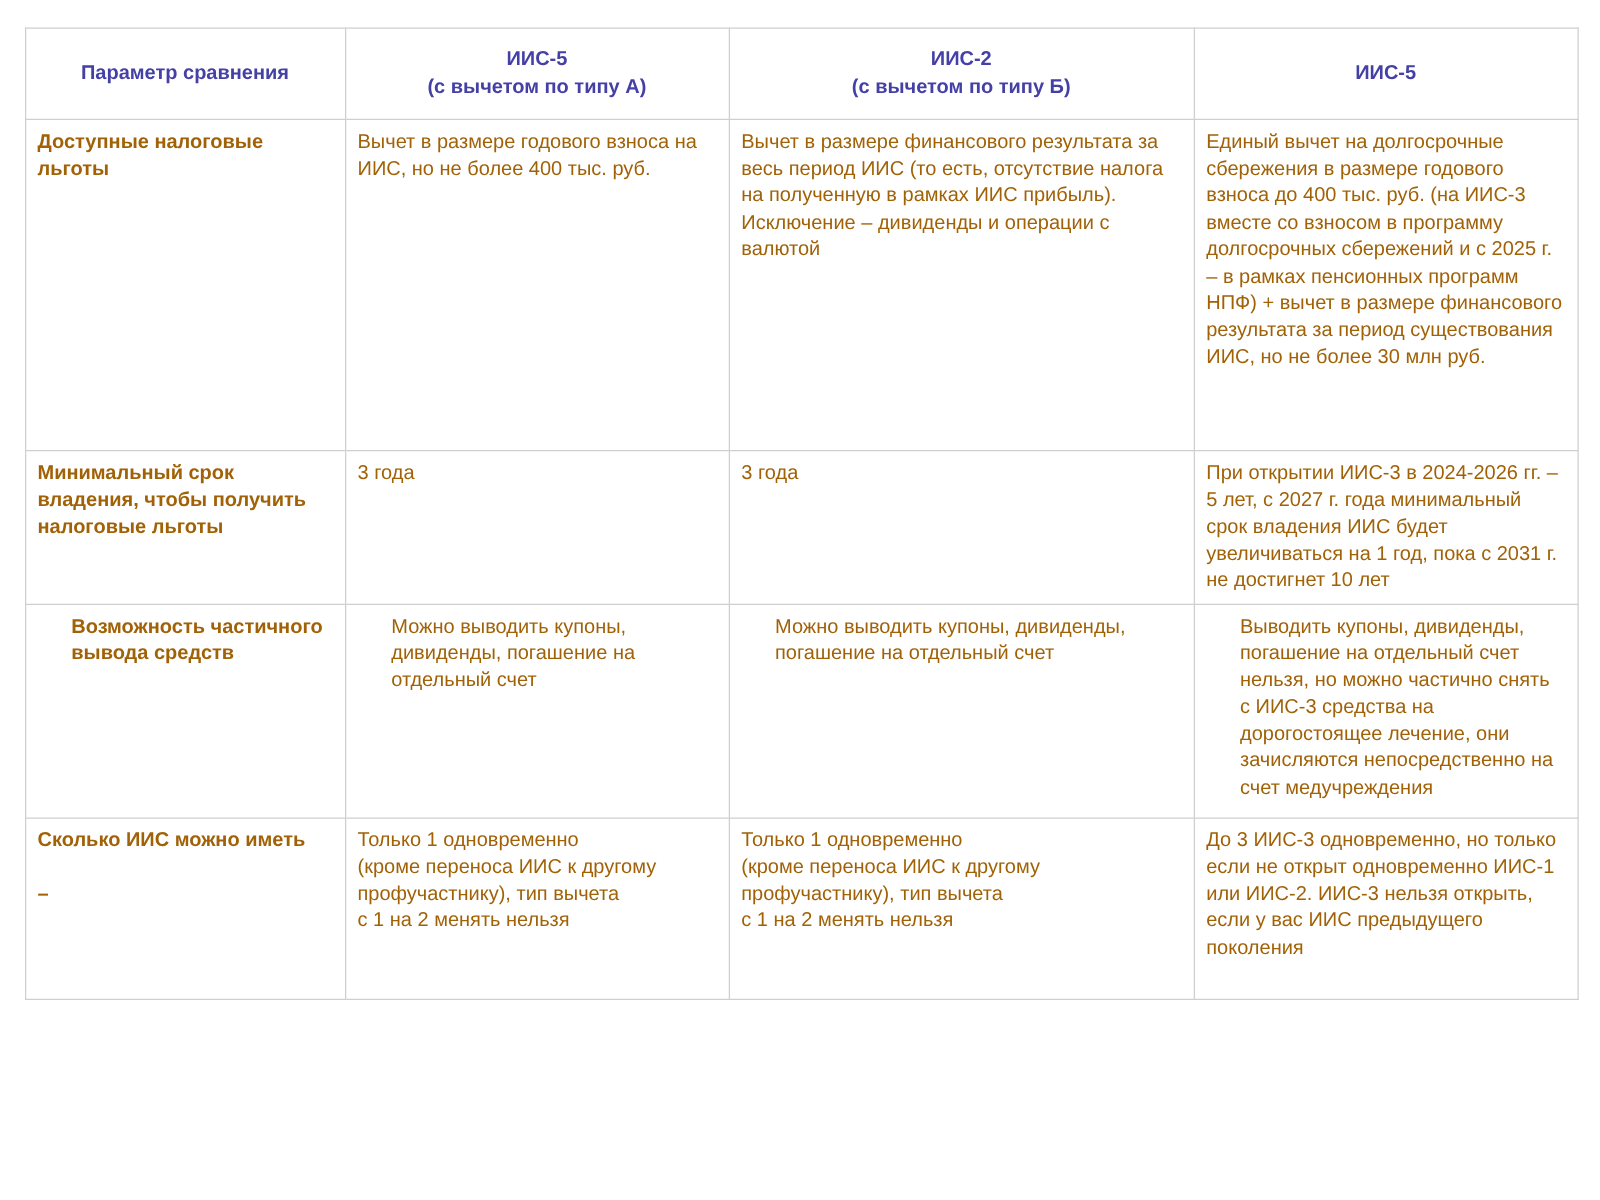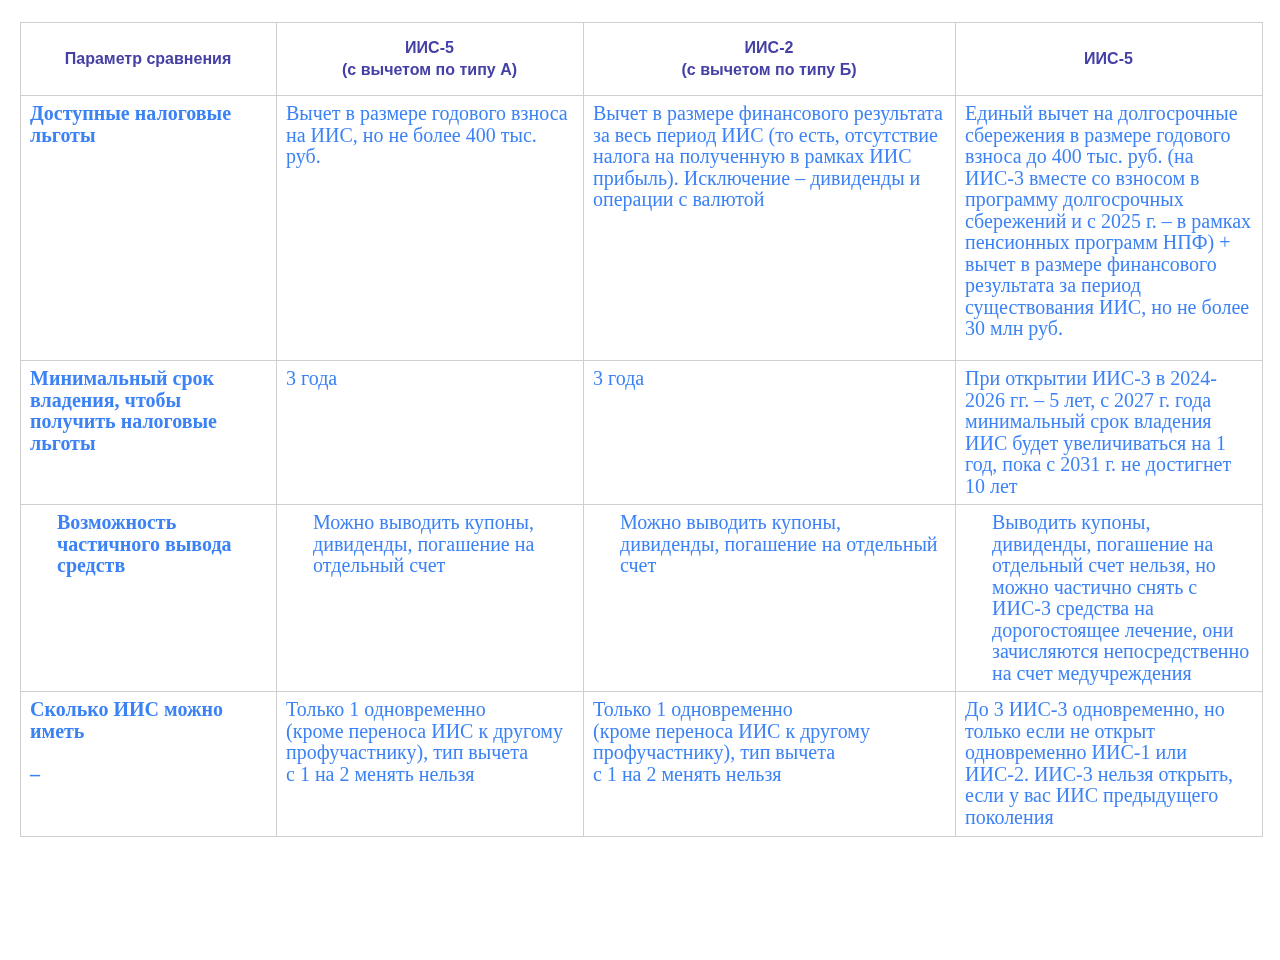--- a/index.html
+++ b/index.html
@@ -41,24 +41,23 @@
     height: 73px;
     vertical-align: middle;
     text-align: center;
     font-size: 16px;
     line-height: 22px;
     font-weight: 700;
     color: #4540a5;
     white-space: pre-line;
   }
   table.compare td {
-    font-size: 20px;
+    font-size: 16px;
     line-height: 21.5px;
-    color: #3b82f6;
-    font-family: Liberation Serif, serif;
+    color: #a16207;
   }
   td.param {
     font-weight: 700;
     color: #111111;
     font-size: 15.5px;
   }
   tr.r1 td { height: 265px; }
   tr.r2 td { height: 114px; }
   tr.r3 td { height: 171px; padding-left: 36px; }
   tr.r4 td { height: 59px; }

